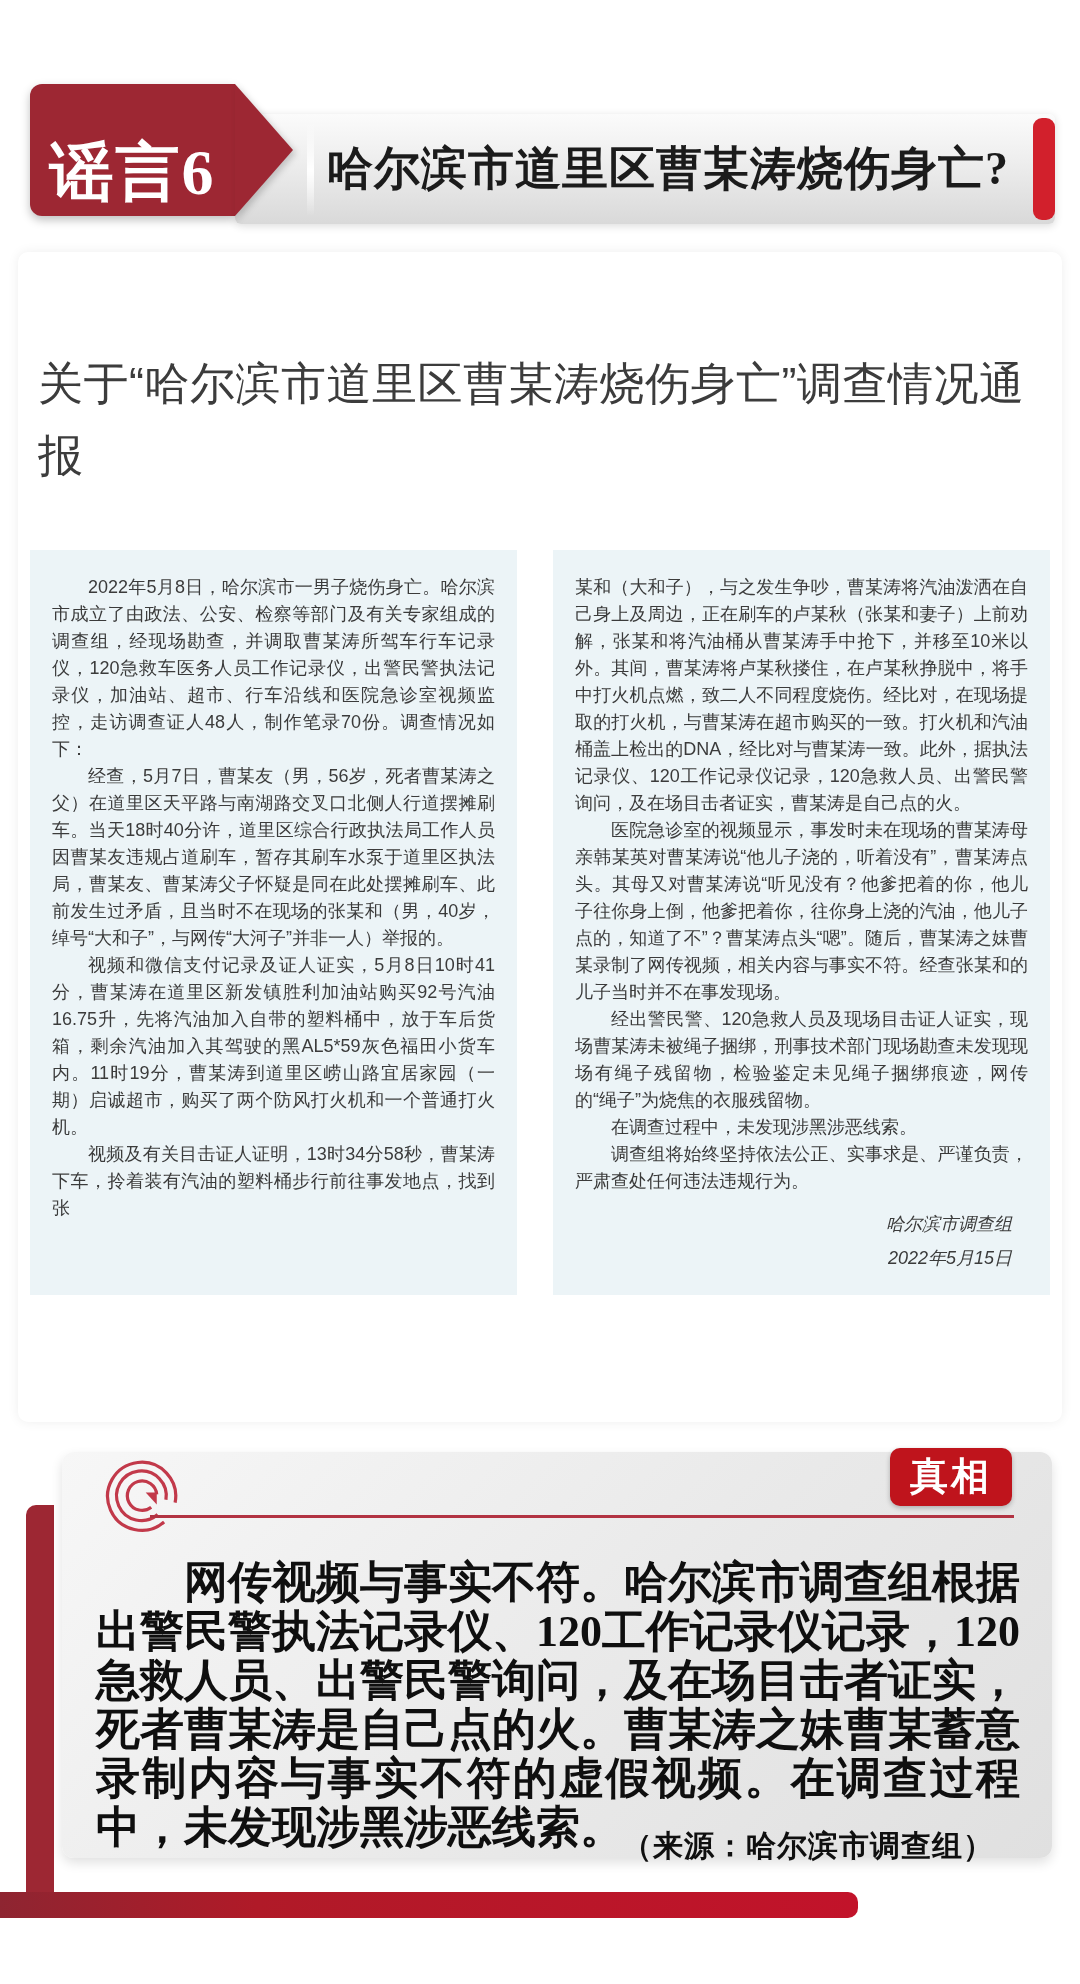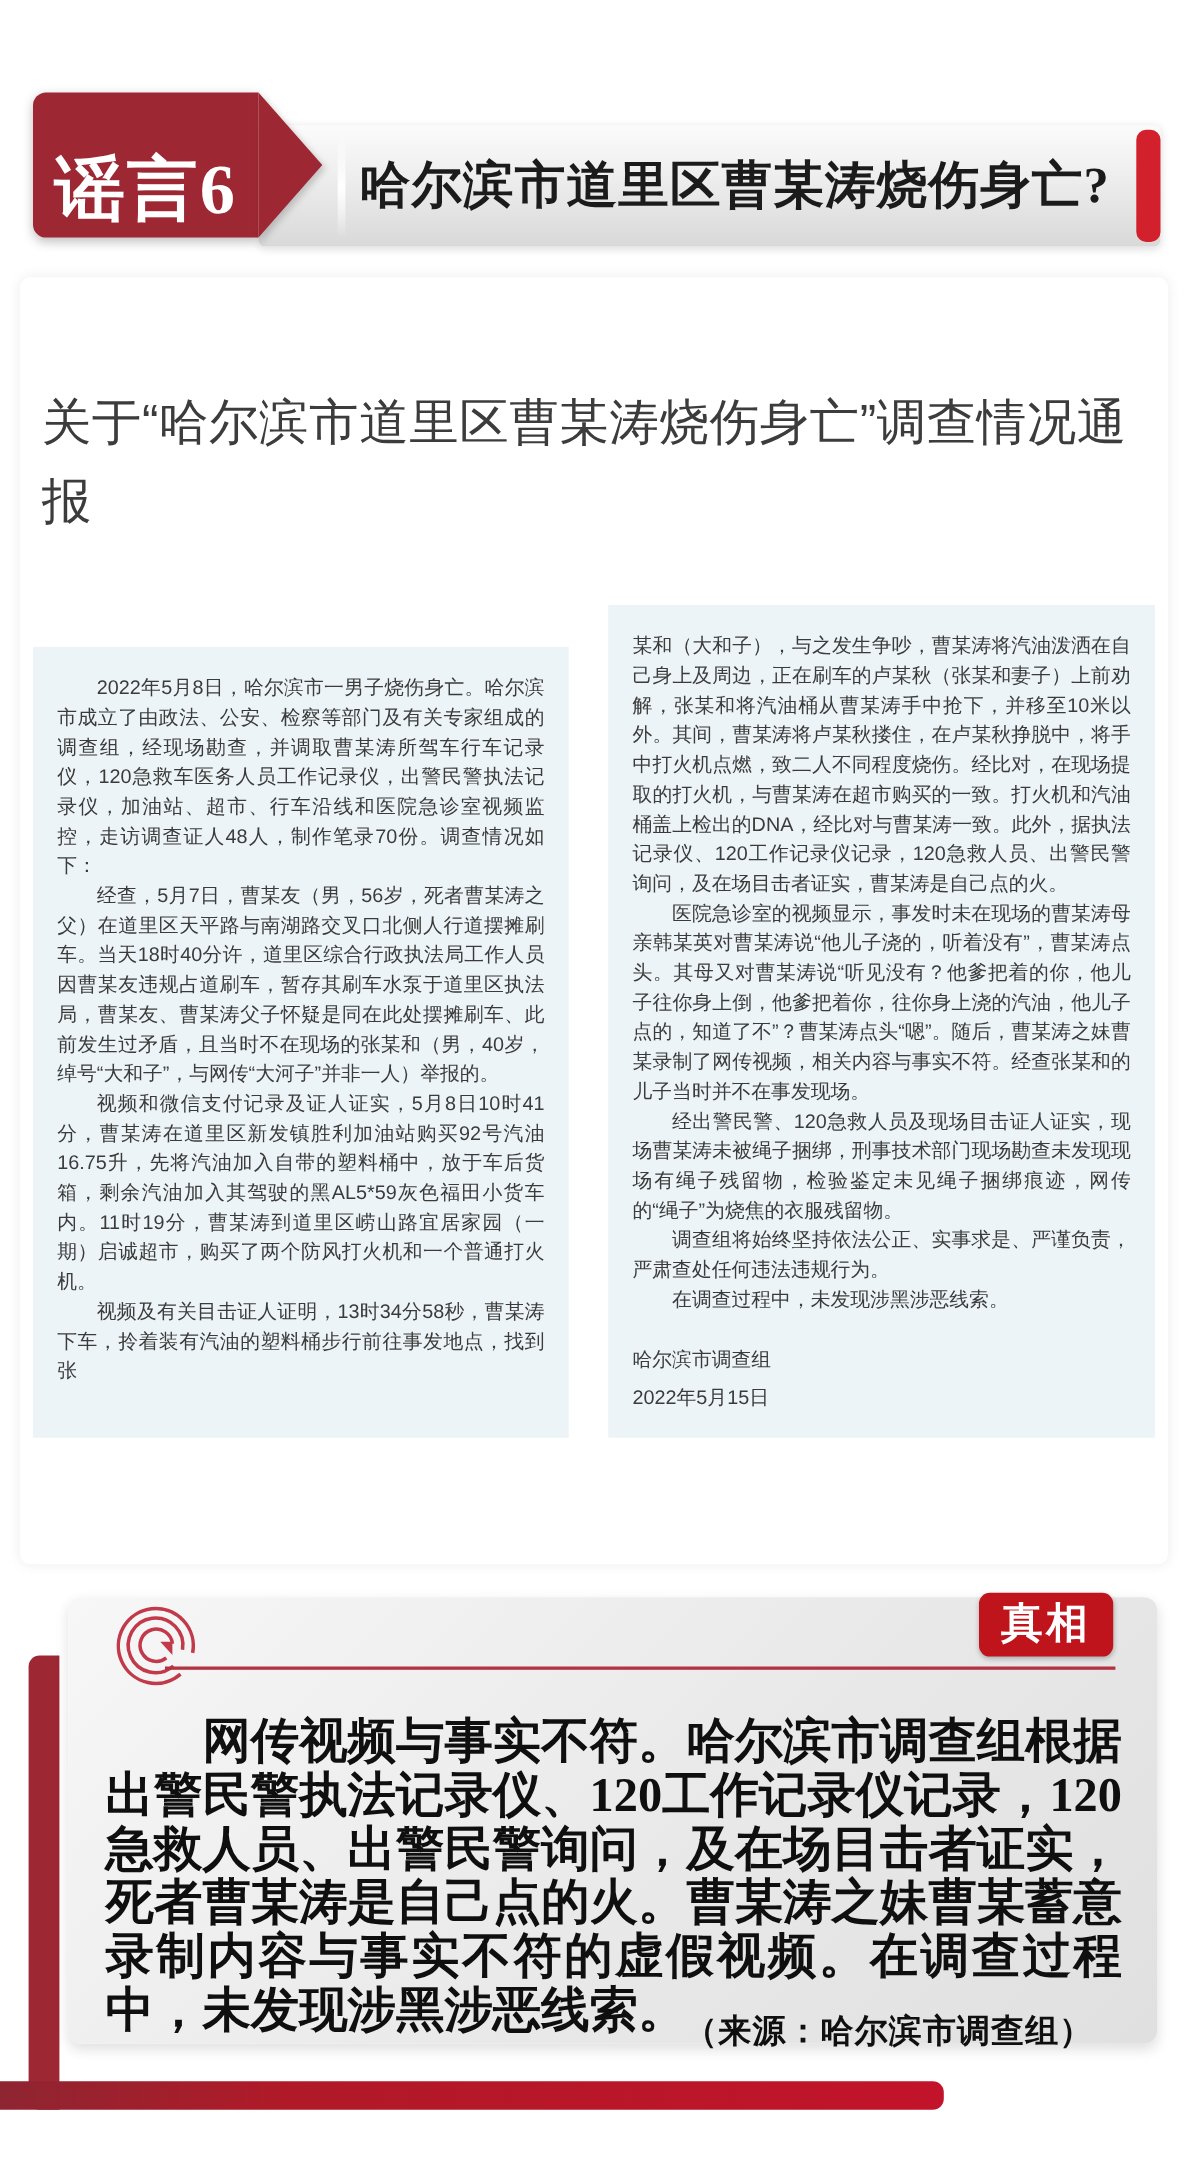--- a/index.html
+++ b/index.html
@@ -72,25 +72,25 @@
   .byline-time{color:#b9c0c8;margin-left:26px;}
   .columns{
     position:absolute;left:12px;top:298px;width:1020px;
     display:flex;gap:36px;align-items:stretch;
   }
   .col{
     background:var(--col-bg);
     padding:24px 22px 20px;
     font-size:18px;line-height:27px;text-align:justify;color:#3b3b3b;
   }
-  .col-left{width:487px;margin-top:38px;}
+  .col-left{width:487px;}
   .col-right{width:497px;}
   .col p{margin:0;text-indent:2em;}
   .col p.noindent{text-indent:0;}
-  .signature{margin-top:24px;text-align:left;padding-right:16px;}
+  .signature{margin-top:12px;text-align:right;padding-right:16px;font-style:italic;}
   .signature p{text-indent:0;margin:0;line-height:34px;}
 
   
   .truth-section{position:absolute;left:0;top:1440px;width:1080px;height:544px;}
   .truth-side-bar{
     position:absolute;left:26px;top:65px;width:28px;height:413px;
     background:var(--dark-red);border-radius:10px 0 0 10px;
   }
   .truth-card{
     position:absolute;left:62px;top:12px;width:990px;height:406px;
@@ -149,22 +149,22 @@
       <div class="col col-left">
         <p>2022年5月8日，哈尔滨市一男子烧伤身亡。哈尔滨市成立了由政法、公安、检察等部门及有关专家组成的调查组，经现场勘查，并调取曹某涛所驾车行车记录仪，120急救车医务人员工作记录仪，出警民警执法记录仪，加油站、超市、行车沿线和医院急诊室视频监控，走访调查证人48人，制作笔录70份。调查情况如下：</p>
         <p>经查，5月7日，曹某友（男，56岁，死者曹某涛之父）在道里区天平路与南湖路交叉口北侧人行道摆摊刷车。当天18时40分许，道里区综合行政执法局工作人员因曹某友违规占道刷车，暂存其刷车水泵于道里区执法局，曹某友、曹某涛父子怀疑是同在此处摆摊刷车、此前发生过矛盾，且当时不在现场的张某和（男，40岁，绰号“大和子”，与网传“大河子”并非一人）举报的。</p>
         <p>视频和微信支付记录及证人证实，5月8日10时41分，曹某涛在道里区新发镇胜利加油站购买92号汽油16.75升，先将汽油加入自带的塑料桶中，放于车后货箱，剩余汽油加入其驾驶的黑AL5*59灰色福田小货车内。11时19分，曹某涛到道里区崂山路宜居家园（一期）启诚超市，购买了两个防风打火机和一个普通打火机。</p>
         <p>视频及有关目击证人证明，13时34分58秒，曹某涛下车，拎着装有汽油的塑料桶步行前往事发地点，找到张</p>
       </div>
       <div class="col col-right">
         <p class="noindent">某和（大和子），与之发生争吵，曹某涛将汽油泼洒在自己身上及周边，正在刷车的卢某秋（张某和妻子）上前劝解，张某和将汽油桶从曹某涛手中抢下，并移至10米以外。其间，曹某涛将卢某秋搂住，在卢某秋挣脱中，将手中打火机点燃，致二人不同程度烧伤。经比对，在现场提取的打火机，与曹某涛在超市购买的一致。打火机和汽油桶盖上检出的DNA，经比对与曹某涛一致。此外，据执法记录仪、120工作记录仪记录，120急救人员、出警民警询问，及在场目击者证实，曹某涛是自己点的火。</p>
         <p>医院急诊室的视频显示，事发时未在现场的曹某涛母亲韩某英对曹某涛说“他儿子浇的，听着没有”，曹某涛点头。其母又对曹某涛说“听见没有？他爹把着的你，他儿子往你身上倒，他爹把着你，往你身上浇的汽油，他儿子点的，知道了不”？曹某涛点头“嗯”。随后，曹某涛之妹曹某录制了网传视频，相关内容与事实不符。经查张某和的儿子当时并不在事发现场。</p>
         <p>经出警民警、120急救人员及现场目击证人证实，现场曹某涛未被绳子捆绑，刑事技术部门现场勘查未发现现场有绳子残留物，检验鉴定未见绳子捆绑痕迹，网传的“绳子”为烧焦的衣服残留物。</p>
+        <p>在调查过程中，未发现涉黑涉恶线索。</p>
         <p>调查组将始终坚持依法公正、实事求是、严谨负责，严肃查处任何违法违规行为。</p>
-        <p>在调查过程中，未发现涉黑涉恶线索。</p>
         <div class="signature">
           <p>哈尔滨市调查组</p>
           <p>2022年5月15日</p>
         </div>
       </div>
     </div>
   </section>
 
   <section class="truth-section">
     <span class="truth-side-bar"></span>

